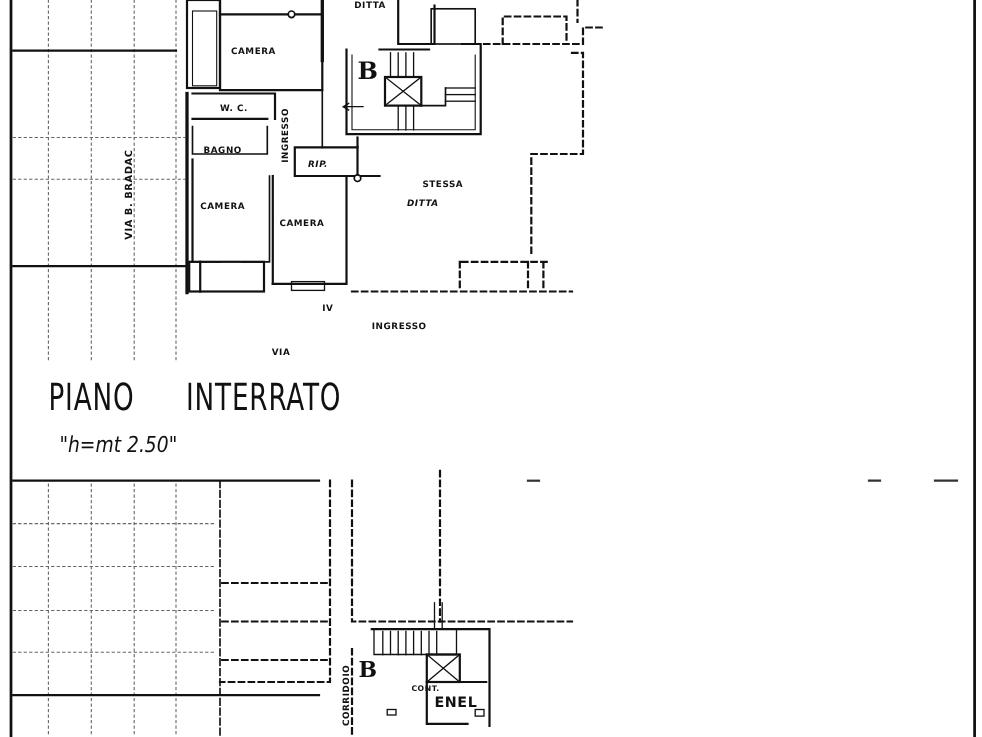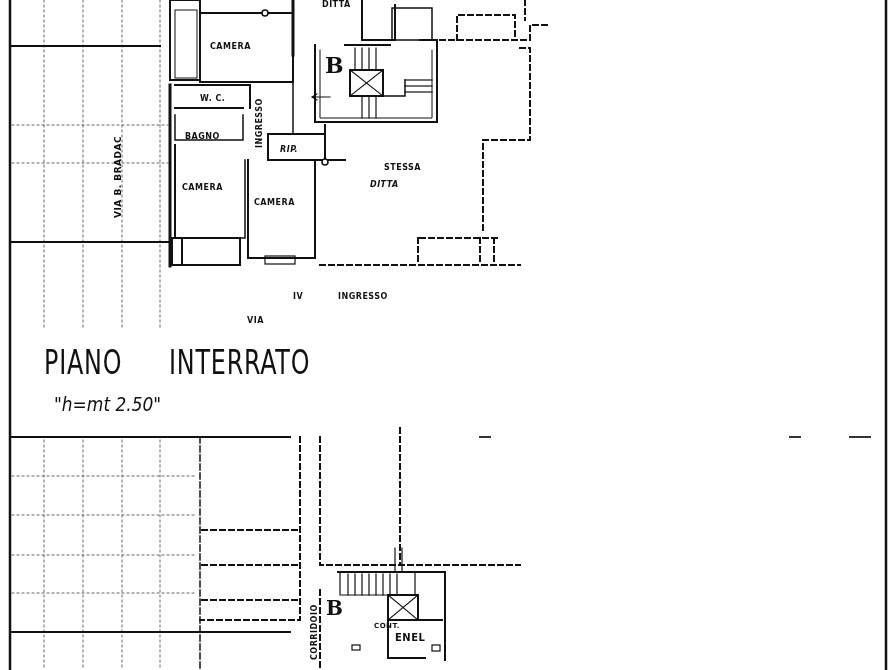--- a/index.html
+++ b/index.html
@@ -138,24 +138,24 @@
 <div class="lbl rot" style="left:255px;top:148px;">INGRESSO</div>
 <div class="lbl" style="left:280px;top:145px;font-style:italic;">RIP.</div>
 <div class="lbl" style="left:182px;top:183px;">CAMERA</div>
 <div class="lbl" style="left:254px;top:198px;">CAMERA</div>
 <div class="lbl" style="left:384px;top:163px;">STESSA</div>
 <div class="lbl" style="left:370px;top:180px;font-style:italic;">DITTA</div>
 <div class="lbl" style="left:325px;top:52px;font-size:22px;font-family:'DejaVu Serif',serif;">B</div>
 
 <div class="lbl rot" style="left:113px;top:218px;font-size:9px;">VIA  B.  BRADAC</div>
 <div class="lbl" style="left:247px;top:292px;margin-top:24px;">VIA</div>
-<div class="lbl" style="left:293px;top:292px;">IV</div>
+<div class="lbl" style="left:293px;top:276px;">IV</div>
 <div class="lbl" style="left:338px;top:292px;">INGRESSO</div>
 
 <div class="title">
   <span>PIANO</span><span>INTERRATO</span>
 </div>
 <div class="sub">"h=mt 2.50"</div>
 
 <div class="lbl rot" style="left:310px;top:660px;">CORRIDOIO</div>
 <div class="lbl" style="left:326px;top:596px;font-size:20px;font-family:'DejaVu Serif',serif;">B</div>
 <div class="lbl" style="left:374px;top:622px;font-size:7px;">CONT.</div>
-<div class="lbl" style="left:395px;top:632px;font-size:10px;">ENEL</div>
+<div class="lbl" style="left:395px;top:632px;font-size:13px;">ENEL</div>
 
 </body></html>

